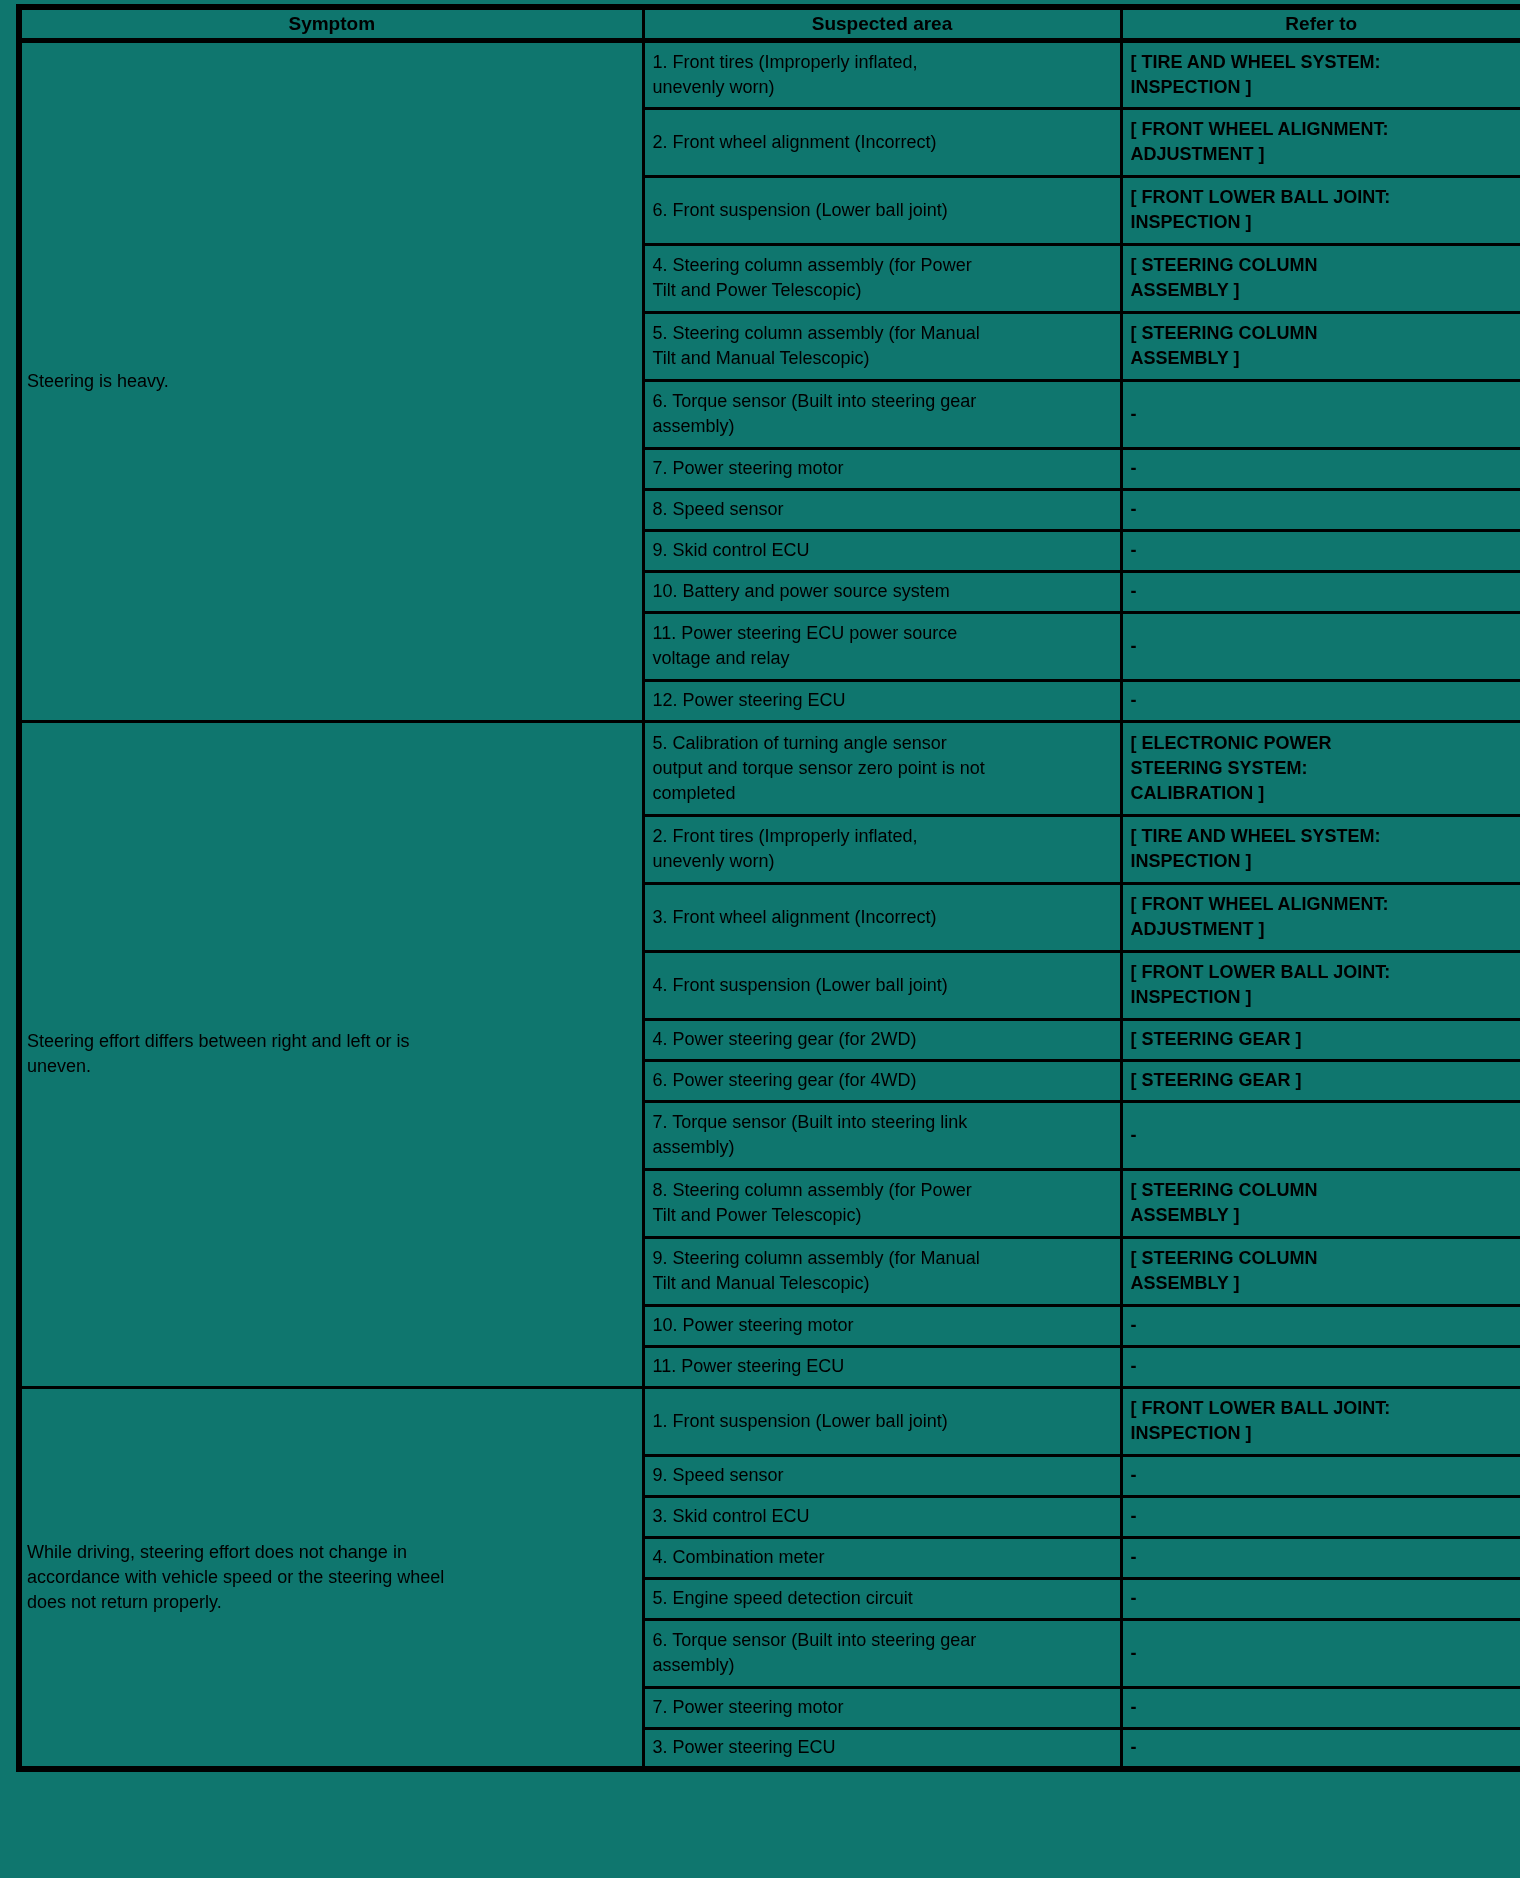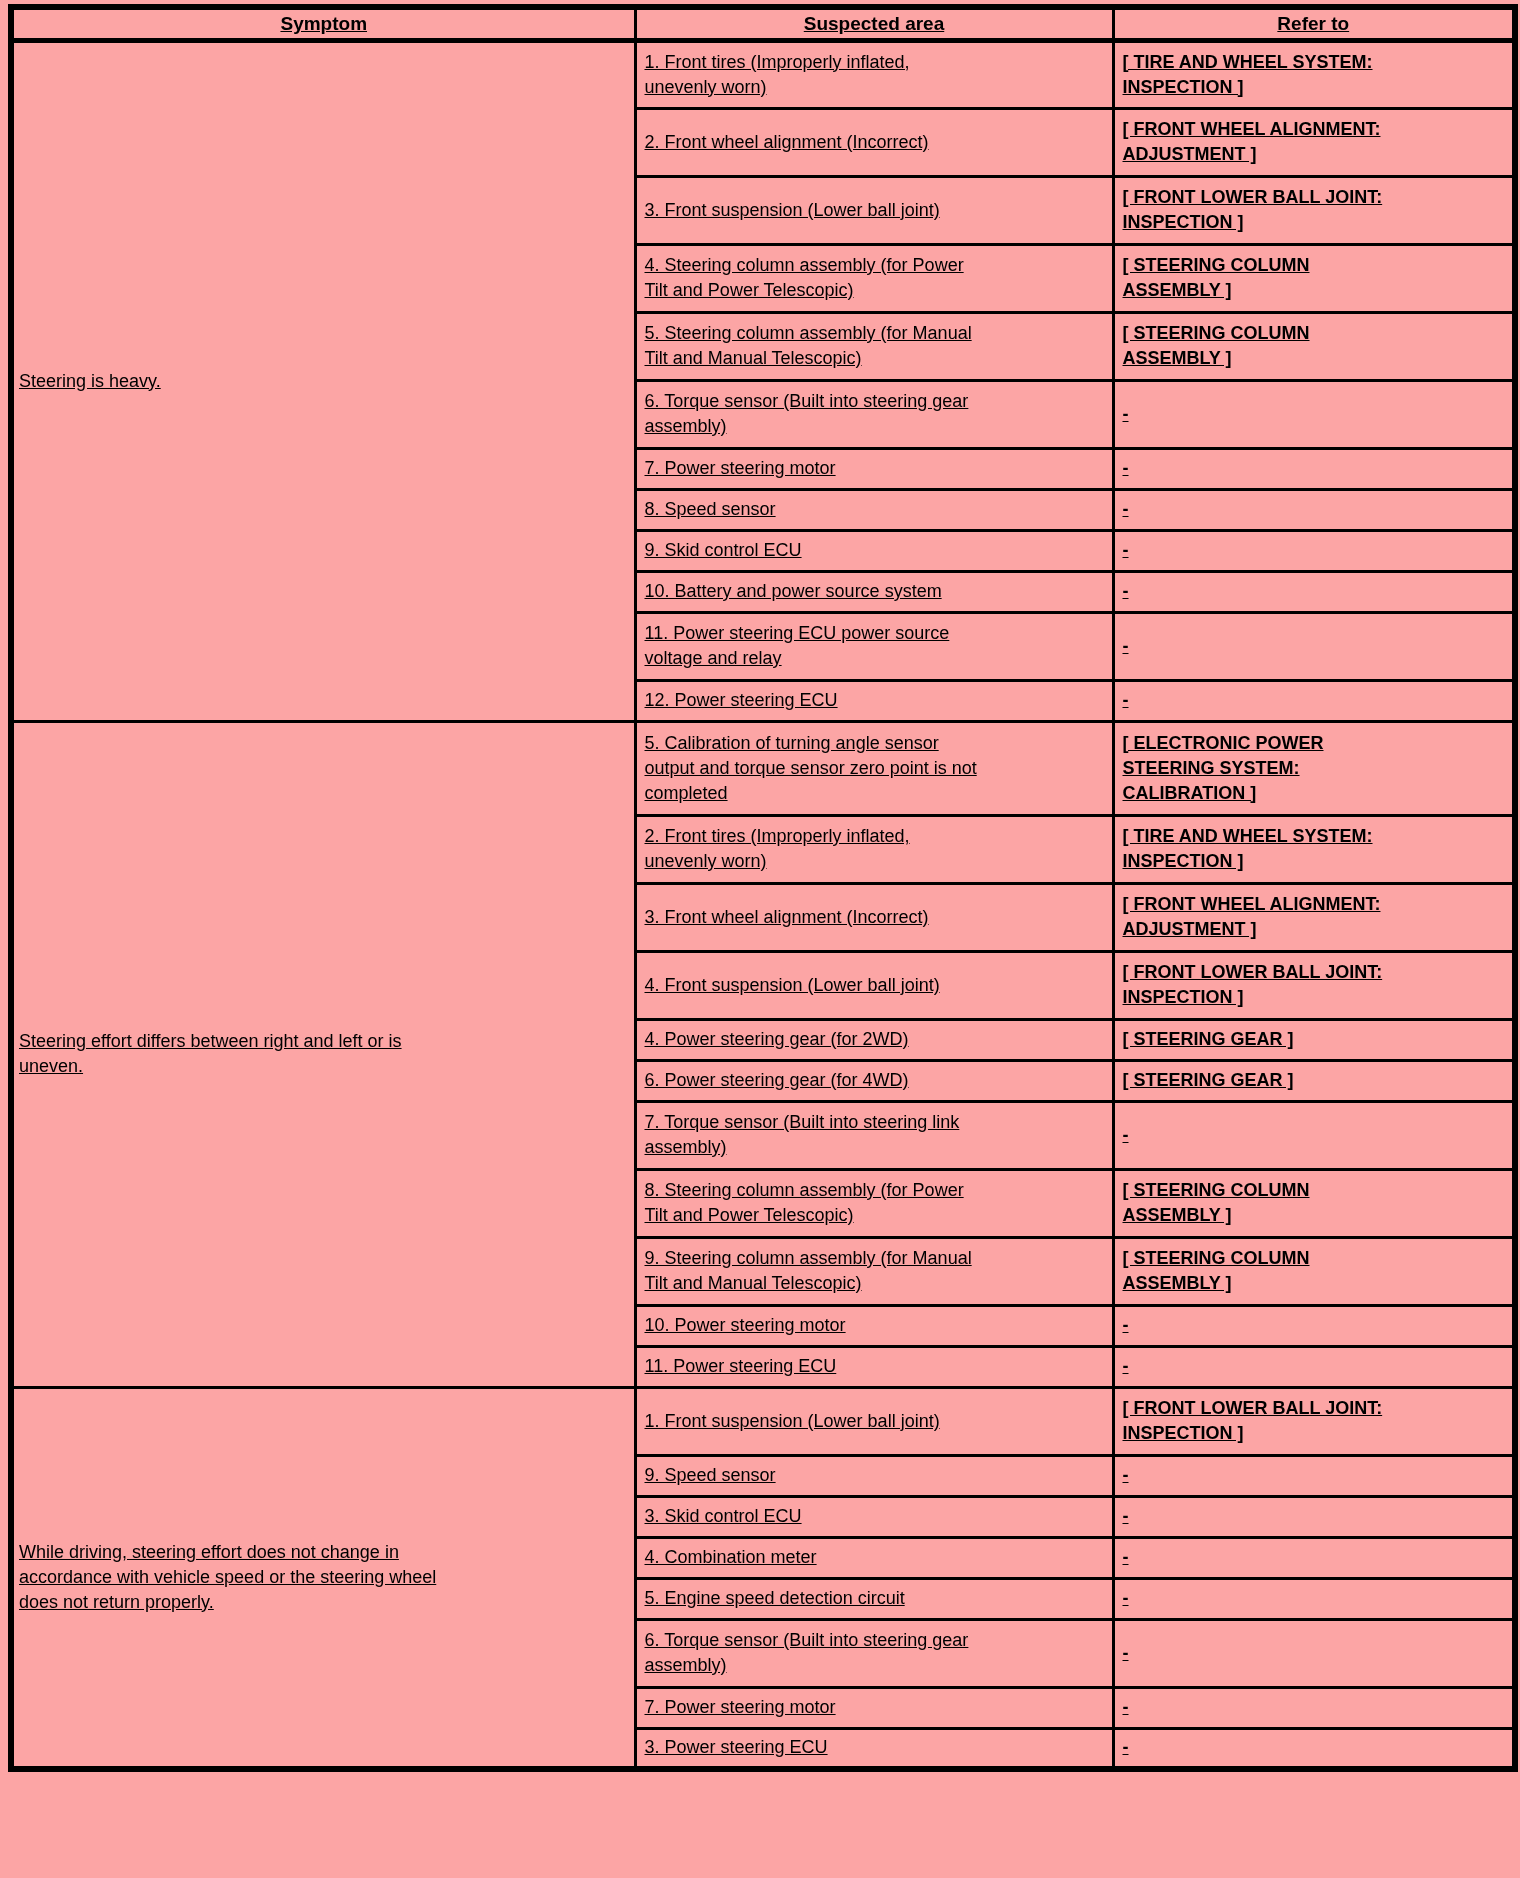--- a/index.html
+++ b/index.html
@@ -1,22 +1,21 @@
 <!DOCTYPE html>
 <html><head>
 <meta charset="utf-8">
 <style>
   html, body { margin: 0; padding: 0; background: #ffffff; }
   .page {
     width: 1520px;
     height: 1878px;
     box-sizing: border-box;
-    padding: 4px 8px;
-    background: #fca5a5;
-    text-decoration: underline;
+    padding: 4px 16px;
+    background: #0f766e;
   }
   table.diag {
     border-collapse: collapse;
     table-layout: fixed;
     width: 1504px;
     border: 6px solid #000000;
     font-family: "Liberation Sans", sans-serif;
     color: #000000;
   }
   col.c-symptom { width: 624px; }
@@ -74,21 +73,21 @@
 unevenly worn)</td>
       <td class="refer">[ TIRE AND WHEEL SYSTEM:
 INSPECTION ]</td>
     </tr>
     <tr class="h2">
       <td class="area">2. Front wheel alignment (Incorrect)</td>
       <td class="refer">[ FRONT WHEEL ALIGNMENT:
 ADJUSTMENT ]</td>
     </tr>
     <tr class="h2">
-      <td class="area">3. Front suspension (Lower ball joint)</td>
+      <td class="area">6. Front suspension (Lower ball joint)</td>
       <td class="refer">[ FRONT LOWER BALL JOINT:
 INSPECTION ]</td>
     </tr>
     <tr class="h2">
       <td class="area">4. Steering column assembly (for Power
 Tilt and Power Telescopic)</td>
       <td class="refer">[ STEERING COLUMN
 ASSEMBLY ]</td>
     </tr>
     <tr class="h2">

